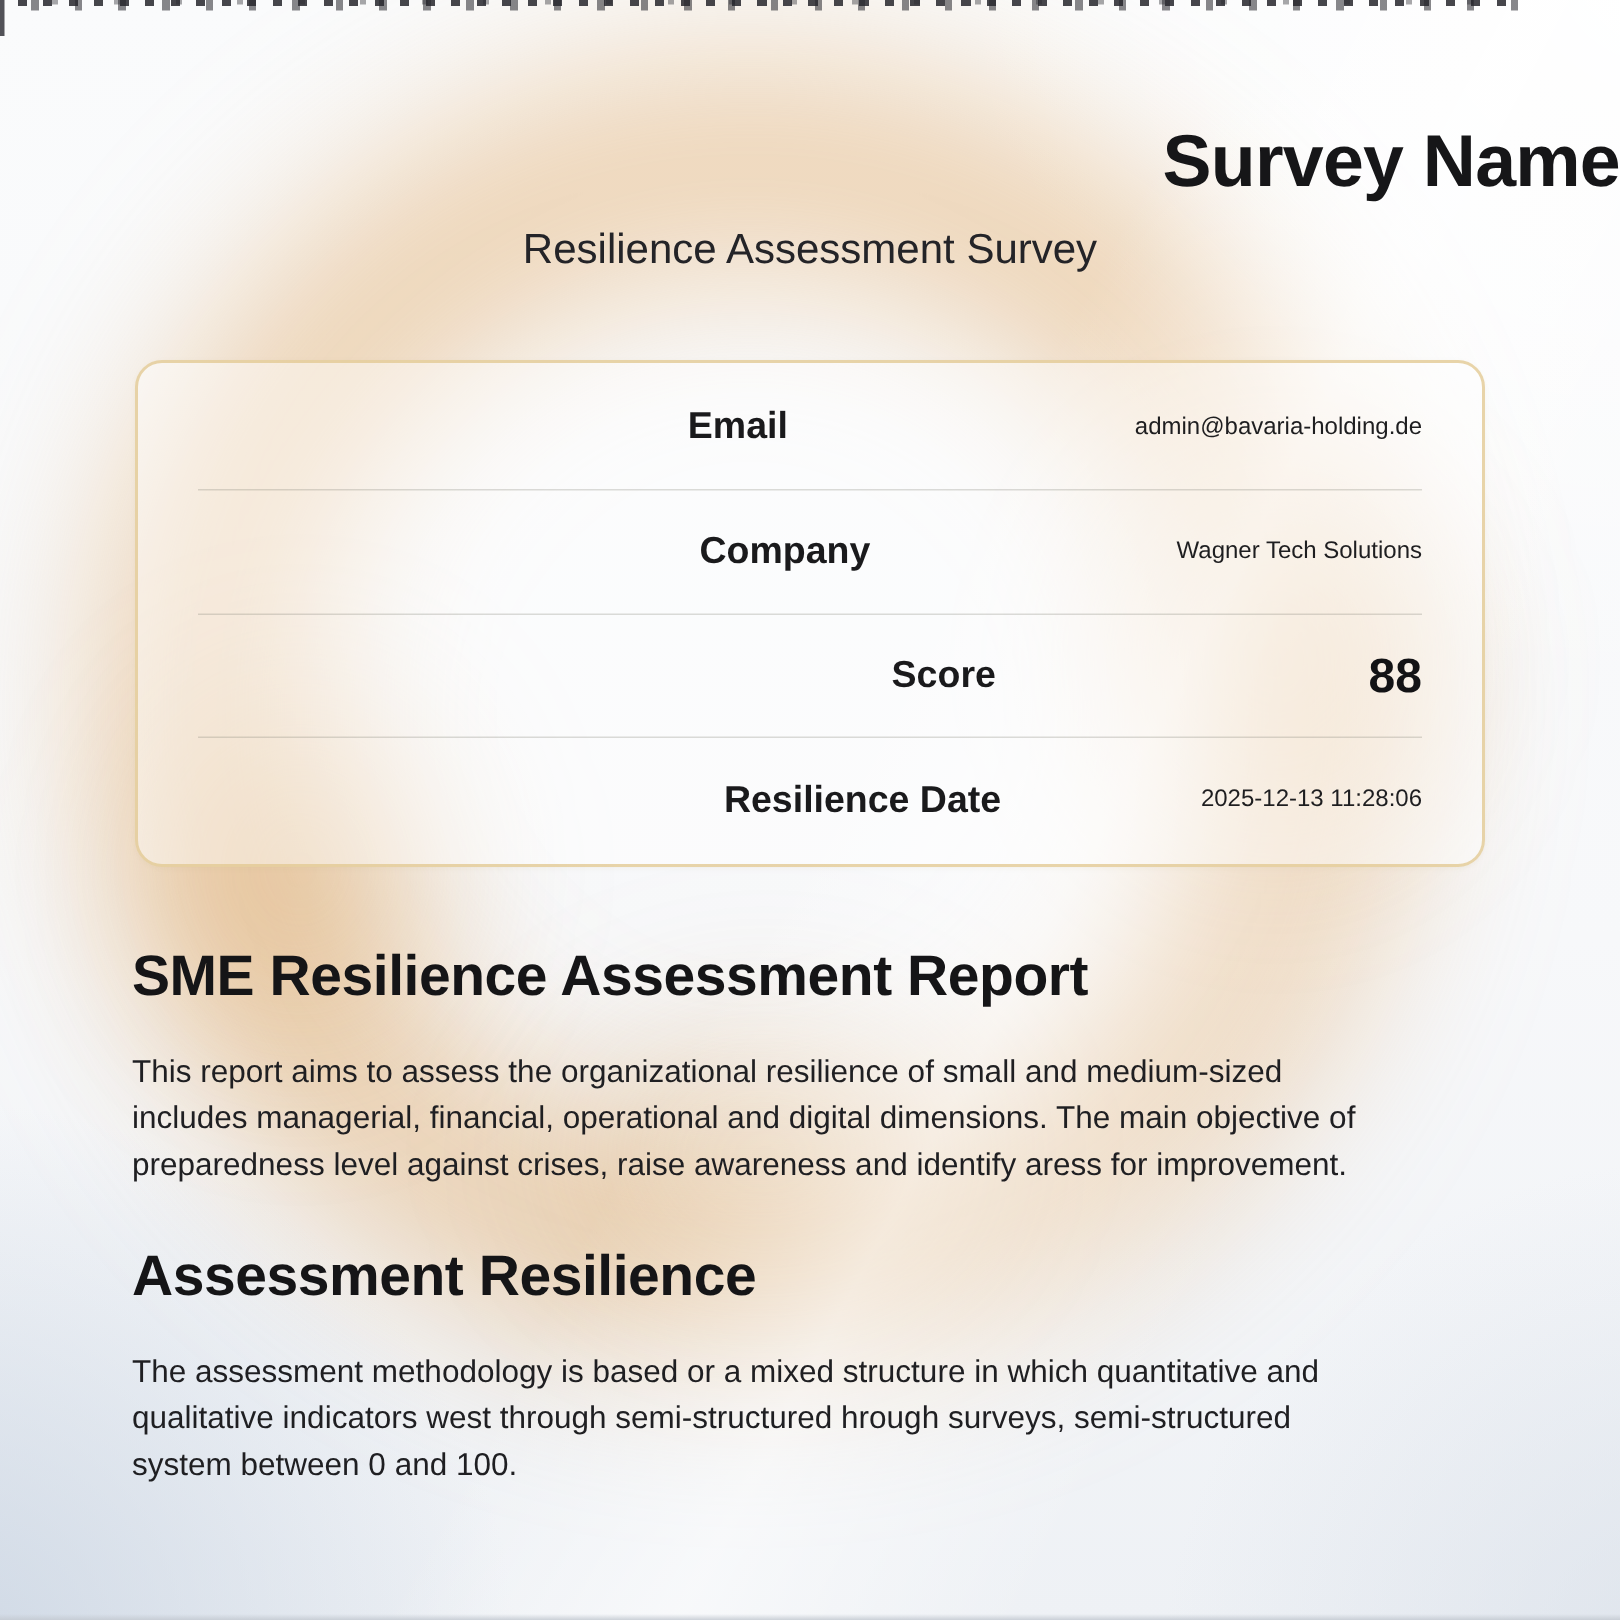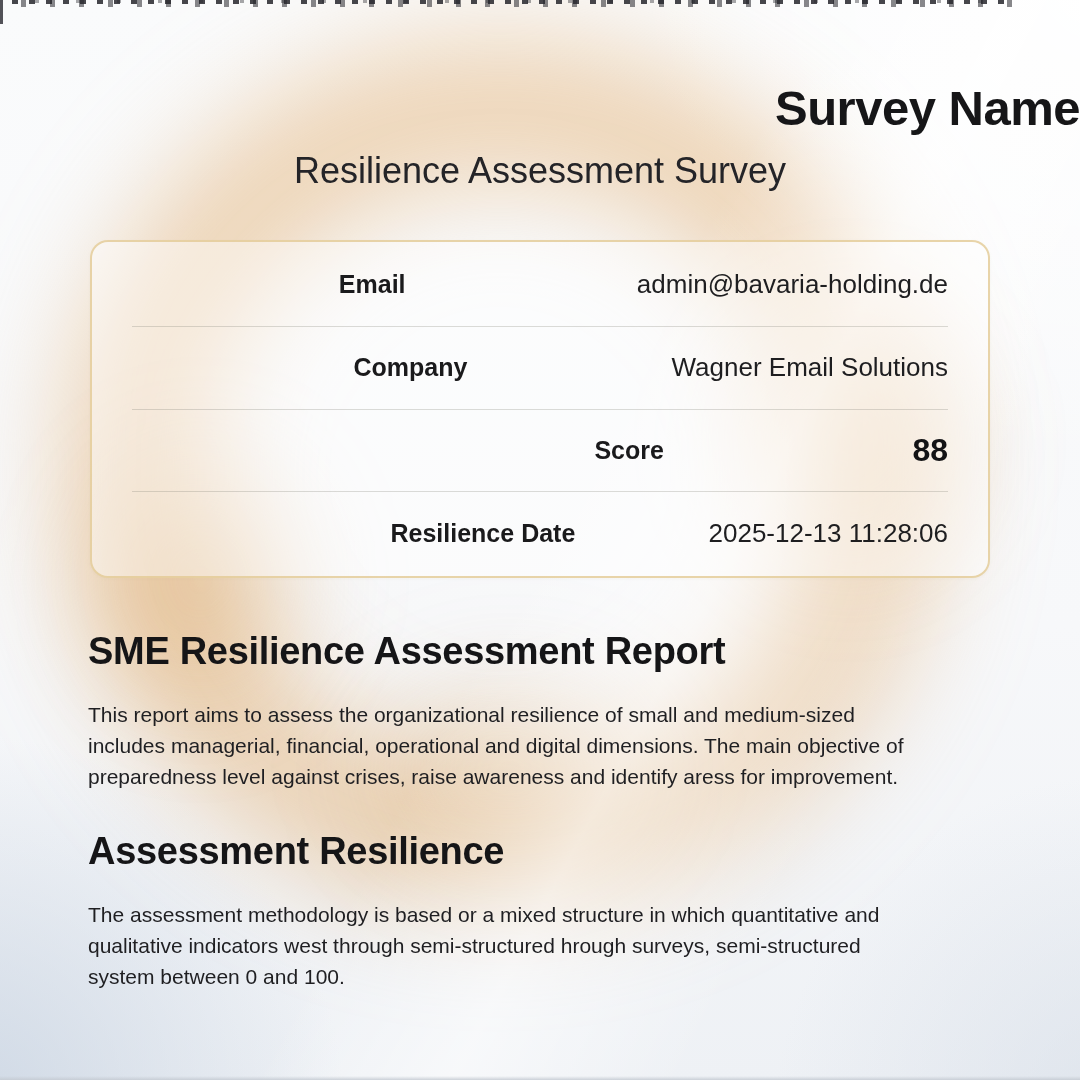--- a/index.html
+++ b/index.html
@@ -69,21 +69,21 @@
   
   .page-title {
     position: absolute; top: 80px; left: 0; width: 100%;
     text-align: right;
     font-size: 49px; font-weight: 700; letter-spacing: -0.5px;
     color: #161618;
   }
   .page-subtitle {
     position: absolute; top: 150px; left: 0; width: 100%;
     text-align: center;
-    font-size: 36px; font-weight: 400;
+    font-size: 28px; font-weight: 400;
     color: #242428;
   }
 
   
   .summary-card {
     position: absolute; left: 90px; top: 240px;
     width: 900px; height: 338px;
     border: 2px solid rgba(226, 201, 148, 0.8);
     border-radius: 18px;
     background: rgba(255, 255, 255, 0.45);
@@ -94,21 +94,21 @@
   .info-row {
     flex: 1;
     display: flex; align-items: center; justify-content: flex-end;
   }
   .info-row + .info-row { border-top: 1px solid rgba(130,128,120,0.28); gap: 20px; }
   .info-label {
     width: 298px;
     font-size: 25px; font-weight: 700;
     color: #1a1a1c;
   }
-  .info-value { font-size: 26px; font-weight: 400; color: #1e1e20; }
+  .info-value { font-size: 16px; font-weight: 400; color: #1e1e20; }
   .info-value.score { font-size: 32px; font-weight: 700; color: #131315; }
 
   
   .section { position: absolute; left: 88px; width: 920px; }
   .section.report { top: 630px; }
   .section.methodology { top: 830px; }
   .section-heading {
     font-size: 38px; font-weight: 800; letter-spacing: -0.3px;
     color: #151517;
     margin-bottom: 26px;
@@ -137,21 +137,21 @@
 <div class="page-title">Survey Name</div>
 <div class="page-subtitle">Resilience Assessment Survey</div>
 
 <div class="summary-card">
   <div class="info-row">
     <div class="info-label">Email</div>
     <div class="info-value">admin@bavaria-holding.de</div>
   </div>
   <div class="info-row">
     <div class="info-label">Company</div>
-    <div class="info-value">Wagner Email Solutions</div>
+    <div class="info-value">Wagner Tech Solutions</div>
   </div>
   <div class="info-row">
     <div class="info-label">Score</div>
     <div class="info-value score">88</div>
   </div>
   <div class="info-row">
     <div class="info-label">Resilience Date</div>
     <div class="info-value">2025-12-13 11:28:06</div>
   </div>
 </div>

